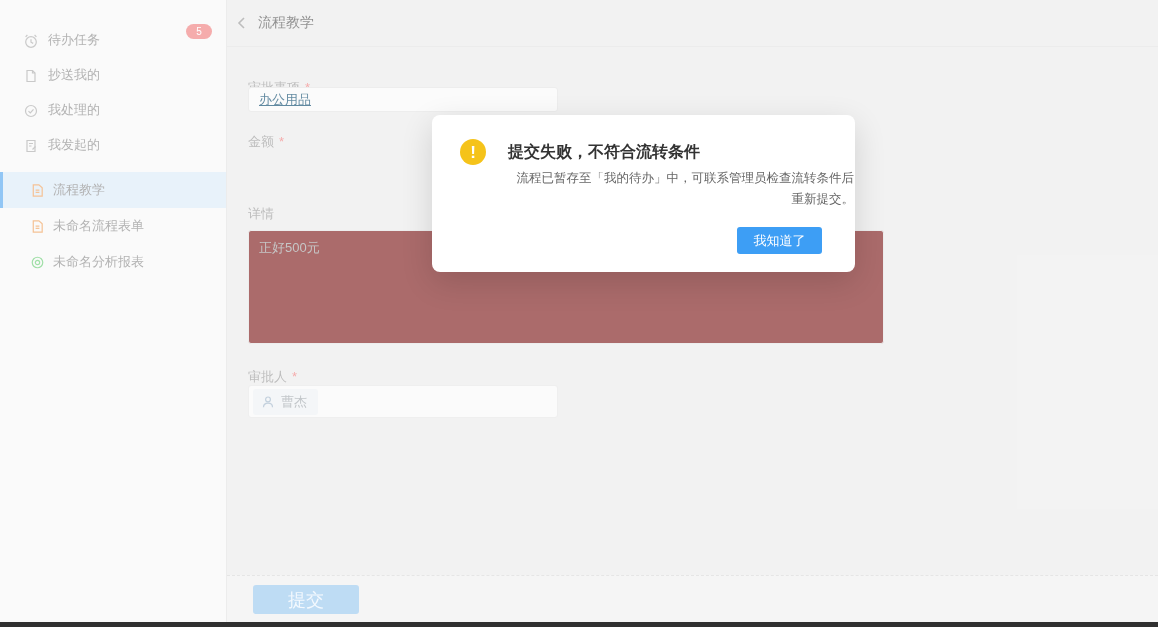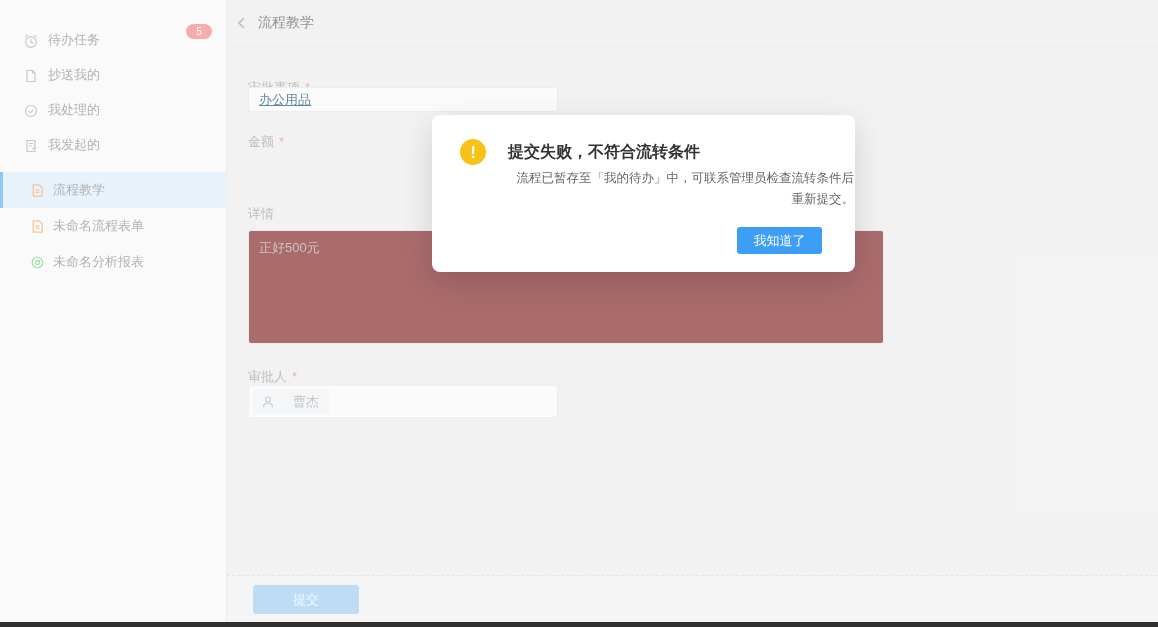--- a/index.html
+++ b/index.html
@@ -28,24 +28,24 @@
   .main{position:absolute;left:227px;top:0;right:0;bottom:0;}
   .main-header{height:47px;border-bottom:1px solid #e2e2e2;display:flex;align-items:center;padding-left:8px;}
   .back{display:flex;width:14px;height:14px;color:#9a9a9a;cursor:pointer;}
   .page-title{margin-left:9px;font-size:14px;color:#555;}
   .form{position:absolute;left:0;right:0;top:47px;bottom:0;}
   .f-label{position:absolute;left:21px;font-size:13px;color:#9a9a9a;}
   .req{color:#f08080;margin-left:5px;}
   .f-input{position:absolute;left:21px;width:310px;height:25px;background:#f9f9f9;border:1px solid #e3e3e3;border-radius:3px;padding:0 10px;font-size:13px;color:#0c4a6e;outline:none;text-decoration:underline;}
   .f-textarea{position:absolute;left:21px;width:636px;height:114px;background:#7f1d1d;border:1px solid #e3e3e3;border-radius:3px;padding:7px 10px;font-size:13px;color:#a8a8a8;outline:none;resize:none;line-height:1.5;}
   .person-box{position:absolute;left:21px;top:338px;width:310px;height:33px;background:#f9f9f9;border:1px solid #e6e6e6;border-radius:3px;display:flex;align-items:center;padding:0 4px;}
-  .person-chip{display:inline-flex;align-items:center;gap:18px;background:#eef1f4;border-radius:3px;padding:4px 11px 4px 8px;font-size:13px;color:#a2a8ad;}
+  .person-chip{display:inline-flex;align-items:center;gap:6px;background:#eef1f4;border-radius:3px;padding:4px 11px 4px 8px;font-size:13px;color:#a2a8ad;}
   .person-chip .ic{display:flex;width:14px;height:14px;color:#a4b8cb;}
   .footer{position:absolute;left:0;right:0;top:528px;bottom:0;border-top:1px dashed #d8d8d8;background:#f0f0f0;}
-  .submit-btn{position:absolute;left:26px;top:9px;width:106px;height:29px;background:#9cc9ef;border:none;border-radius:3px;color:#eef6fd;font-size:13px;cursor:pointer;}
+  .submit-btn{position:absolute;left:26px;top:9px;width:106px;height:29px;background:#9cc9ef;border:none;border-radius:3px;color:#eef6fd;font-size:18px;cursor:pointer;}
 
   
   .overlay{position:absolute;inset:0;background:rgba(255,255,255,0.35);z-index:40;}
   .modal{position:absolute;left:432px;top:115px;width:423px;height:157px;background:#fff;border-radius:8px;box-shadow:0 10px 32px rgba(0,0,0,0.14);z-index:50;}
   .modal-icon{position:absolute;left:28px;top:24px;width:26px;height:26px;border-radius:50%;background:#F5C31A;color:#fff;font-size:17px;font-weight:bold;display:flex;align-items:center;justify-content:center;line-height:1;}
   .modal-title{position:absolute;left:76px;top:27px;right:18px;font-size:16px;font-weight:600;color:#333;}
   .modal-body{position:absolute;left:76px;top:53px;width:346px;font-size:12.5px;color:#666;line-height:1.65;text-align:right;}
   .modal-btn{position:absolute;left:305px;top:112px;width:85px;height:27px;background:#3D9EF5;border:none;border-radius:3px;color:#fff;font-size:13px;cursor:pointer;}
 
   .bottom-strip{position:absolute;left:0;right:0;bottom:0;height:5px;background:#303030;z-index:60;}

